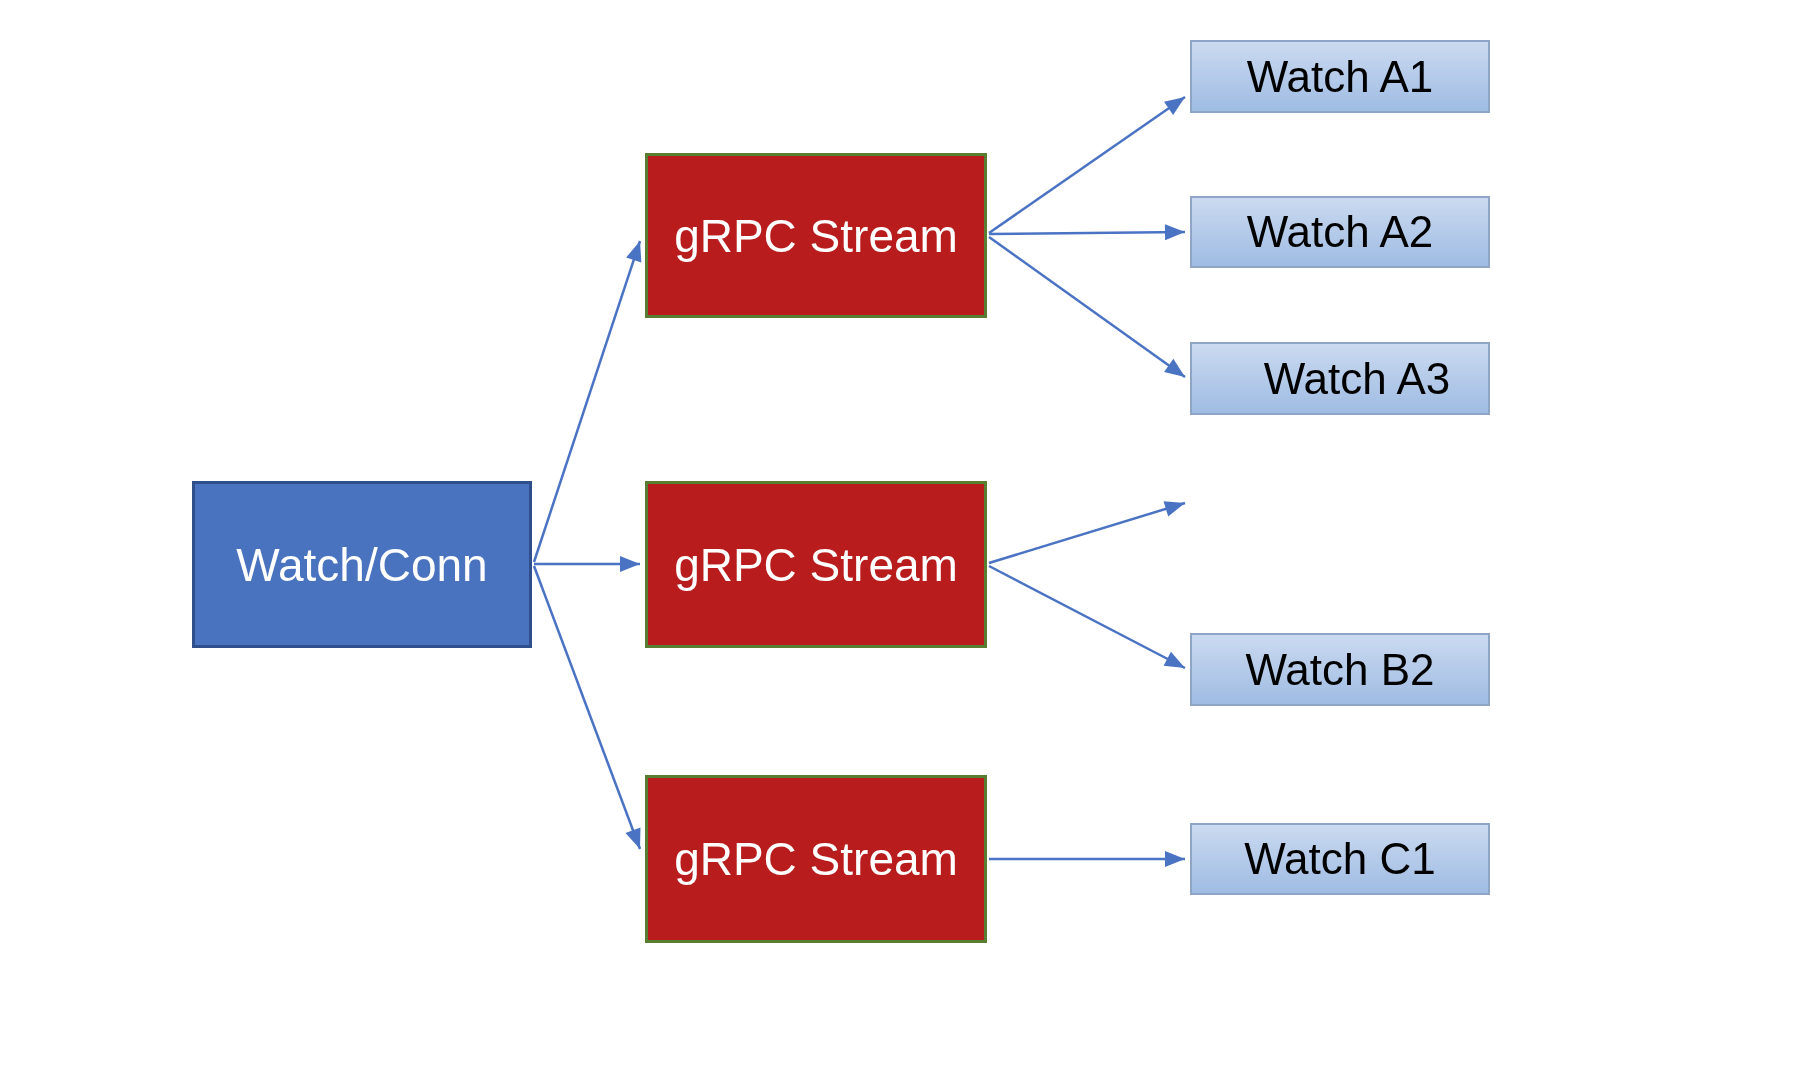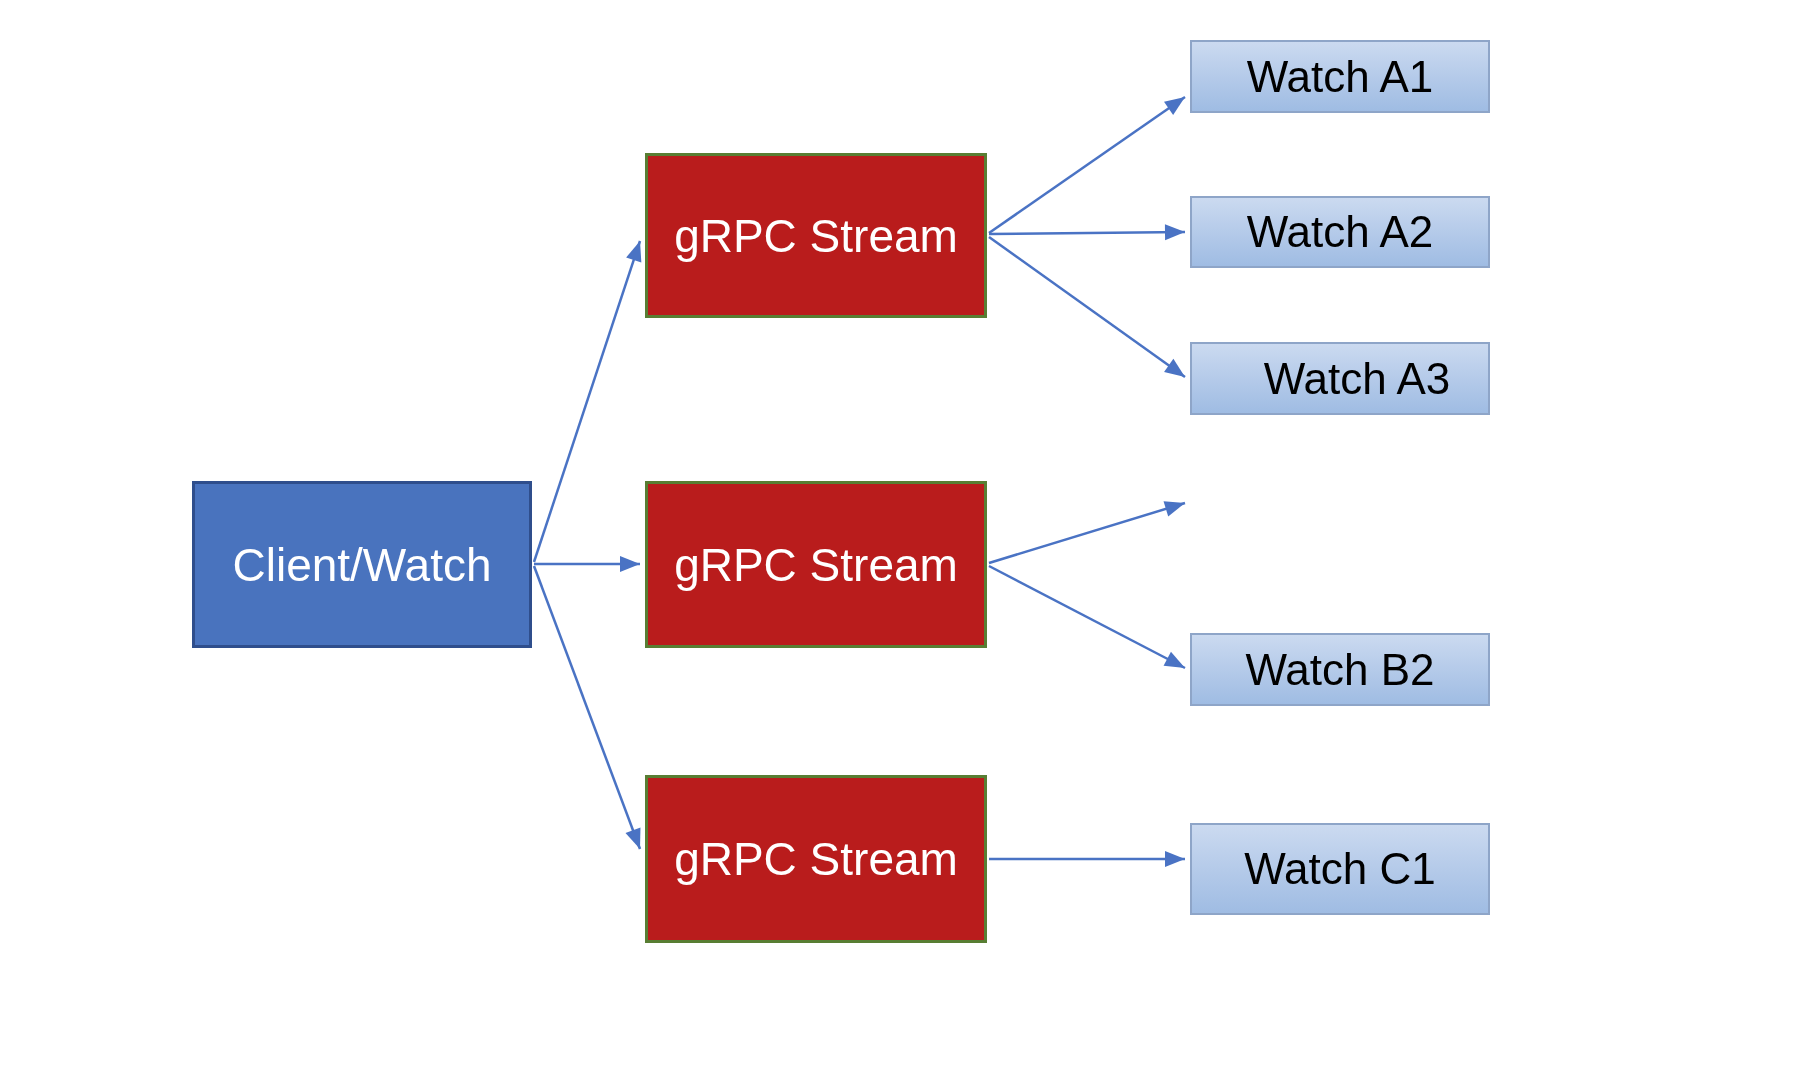--- a/index.html
+++ b/index.html
@@ -53,21 +53,21 @@
   
   #node-client  { left: 192px;  top: 481px; width: 340px; height: 167px; }
   #node-stream1 { left: 645px;  top: 153px; width: 342px; height: 165px; }
   #node-stream2 { left: 645px;  top: 481px; width: 342px; height: 167px; }
   #node-stream3 { left: 645px;  top: 775px; width: 342px; height: 168px; }
   #node-watch-a1 { left: 1190px; top: 40px;  width: 300px; height: 73px; }
   #node-watch-a2 { left: 1190px; top: 196px; width: 300px; height: 72px; }
   #node-watch-a3 { left: 1190px; top: 342px; width: 300px; height: 73px; padding-left: 34px; }
   #node-watch-b1 { left: 1190px; top: 467px; width: 300px; height: 71px; }
   #node-watch-b2 { left: 1190px; top: 633px; width: 300px; height: 73px; }
-  #node-watch-c1 { left: 1190px; top: 823px; width: 300px; height: 92px; }
+  #node-watch-c1 { left: 1190px; top: 823px; width: 300px; height: 72px; }
 </style>
 </head>
 <body>
 
 <div class="canvas">
 
   <svg class="connectors" viewBox="0 0 1804 1076" xmlns="http://www.w3.org/2000/svg">
     <defs>
       <marker id="arrowhead" markerUnits="userSpaceOnUse" markerWidth="22" markerHeight="18" refX="21" refY="9" orient="auto">
         <path d="M1,1 L21,9 L1,17 Z" fill="#4A73C4"></path>
@@ -77,21 +77,21 @@
     <line x1="534" y1="564" x2="640" y2="564" stroke="#4A73C4" stroke-width="2.5" marker-end="url(#arrowhead)"></line>
     <line x1="534" y1="566" x2="640" y2="849" stroke="#4A73C4" stroke-width="2.5" marker-end="url(#arrowhead)"></line>
     <line x1="989" y1="233" x2="1185" y2="97" stroke="#4A73C4" stroke-width="2.5" marker-end="url(#arrowhead)"></line>
     <line x1="989" y1="234" x2="1185" y2="232" stroke="#4A73C4" stroke-width="2.5" marker-end="url(#arrowhead)"></line>
     <line x1="989" y1="237" x2="1185" y2="377" stroke="#4A73C4" stroke-width="2.5" marker-end="url(#arrowhead)"></line>
     <line x1="989" y1="563" x2="1185" y2="503" stroke="#4A73C4" stroke-width="2.5" marker-end="url(#arrowhead)"></line>
     <line x1="989" y1="566" x2="1185" y2="668" stroke="#4A73C4" stroke-width="2.5" marker-end="url(#arrowhead)"></line>
     <line x1="989" y1="859" x2="1185" y2="859" stroke="#4A73C4" stroke-width="2.5" marker-end="url(#arrowhead)"></line>
   </svg>
 
-  <div id="node-client" class="node client">Client/Watch</div>
+  <div id="node-client" class="node client">Watch/Conn</div>
 
   <div id="node-stream1" class="node stream">gRPC Stream</div>
 
   <div id="node-stream2" class="node stream">gRPC Stream</div>
 
   <div id="node-stream3" class="node stream">gRPC Stream</div>
 
   <div id="node-watch-a1" class="node watch">Watch A1</div>
 
   <div id="node-watch-a2" class="node watch">Watch A2</div>

